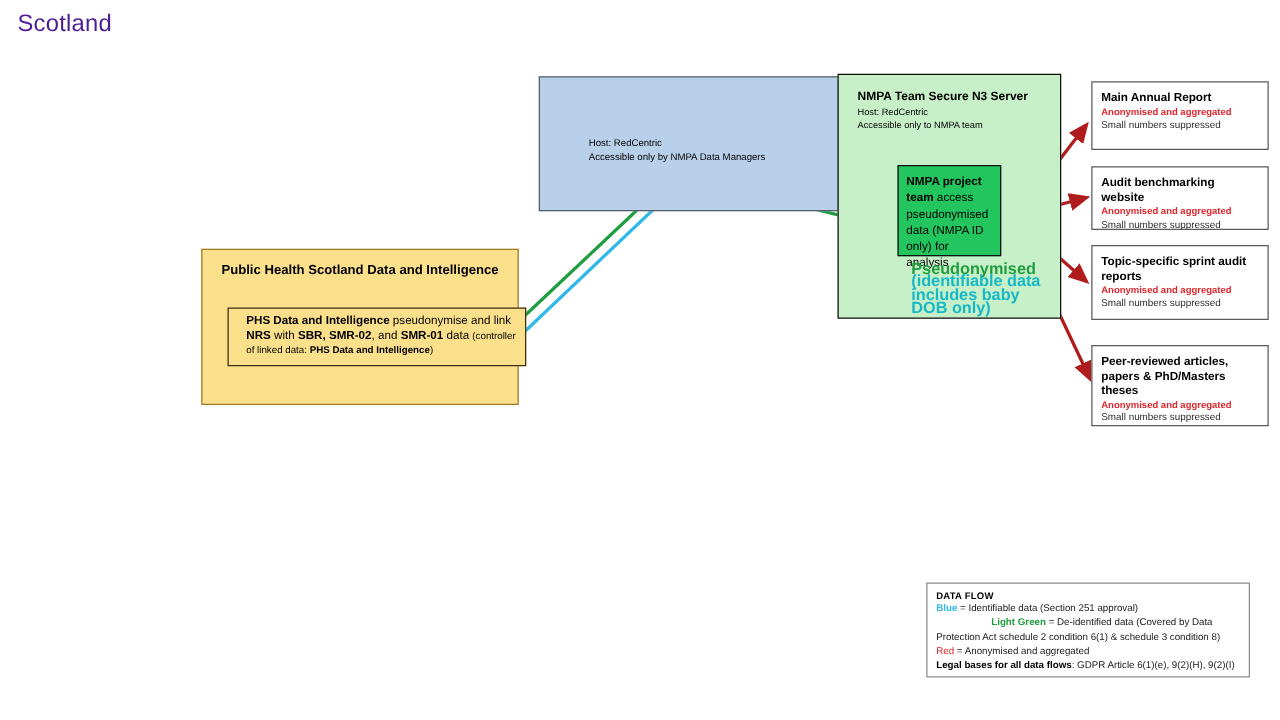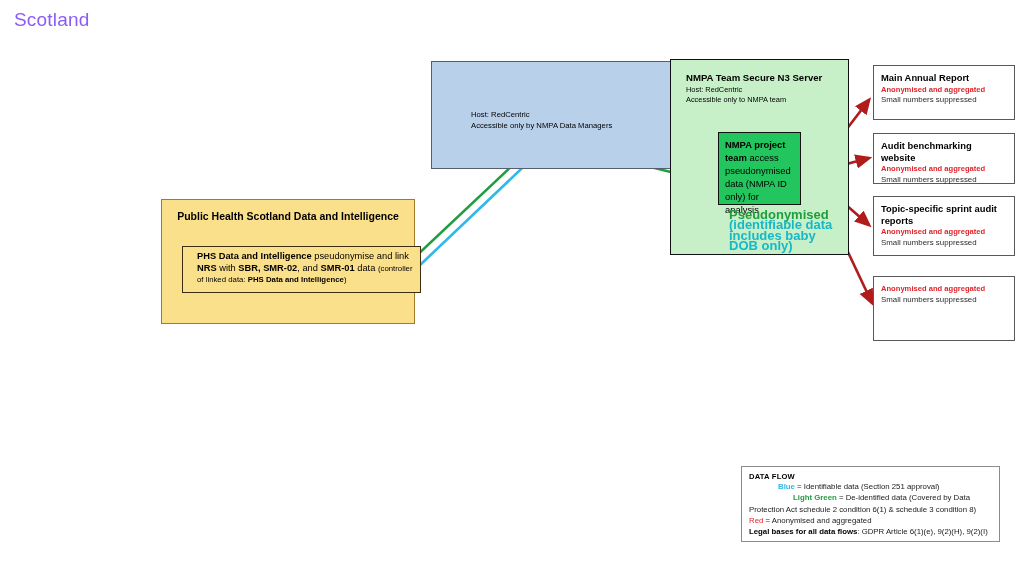--- a/index.html
+++ b/index.html
@@ -9,21 +9,21 @@
     font-family:"Liberation Sans", sans-serif;
     color:#000;
     overflow:hidden;
     position:relative;
   }
   #canvas{position:absolute;inset:0;width:1024px;height:576px;}
   svg.arrows{position:absolute;left:0;top:0;width:1024px;height:576px;pointer-events:none;}
 
   .page-title{
     position:absolute;left:14px;top:9px;
-    font-size:19px;font-weight:400;letter-spacing:.2px;color:#8b5cf6;
+    font-size:19px;font-weight:400;letter-spacing:.2px;color:#4c1d95;
   }
 
   
   .box{position:absolute;box-sizing:border-box;}
 
   
   .phs-box{
     left:161px;top:199px;width:254px;height:125px;
     background:#fbe08c;border:1px solid #a07c28;
   }
@@ -96,21 +96,21 @@
   .out3{top:276px;height:65px;}
 
   
   .legend{
     position:absolute;left:741px;top:466px;width:259px;height:76px;
     background:#ffffff;border:1px solid #8c8c8c;box-sizing:border-box;
     padding:5px 6px 0 7px;
   }
   .legend-title{font-size:7.6px;font-weight:700;letter-spacing:.2px;}
   .legend-line{font-size:7.8px;line-height:11.3px;color:#1a1a1a;}
-  .lg-blue{color:#2fb8e8;font-weight:700;margin-left:29px;}
+  .lg-blue{color:#2fb8e8;font-weight:700;}
   .lg-green{color:#1f9d3f;font-weight:700;padding-left:44px;}
   .lg-red{color:#e0252b;font-weight:400;}
   .lg-bold{font-weight:700;color:#000;}
 </style>
 </head>
 <body>
 
 <div id="canvas">
 
   <div class="page-title">Scotland</div>
@@ -187,20 +187,21 @@
     <div class="out-grey">Small numbers suppressed</div>
   </div>
 
   <div class="box out-box out2">
     <div class="out-title">Topic-specific sprint audit reports</div>
     <div class="out-red">Anonymised and aggregated</div>
     <div class="out-grey">Small numbers suppressed</div>
   </div>
 
   <div class="box out-box out3">
+    <div class="out-title">Peer-reviewed articles, papers &amp; PhD/Masters theses</div>
     <div class="out-red">Anonymised and aggregated</div>
     <div class="out-grey">Small numbers suppressed</div>
   </div>
 
   <div class="legend">
     <div class="legend-title">DATA FLOW</div>
     <div class="legend-line">
       <span class="lg-blue">Blue</span><span> = Identifiable data (Section 251 approval)</span>
     </div>
     <div class="legend-line">

